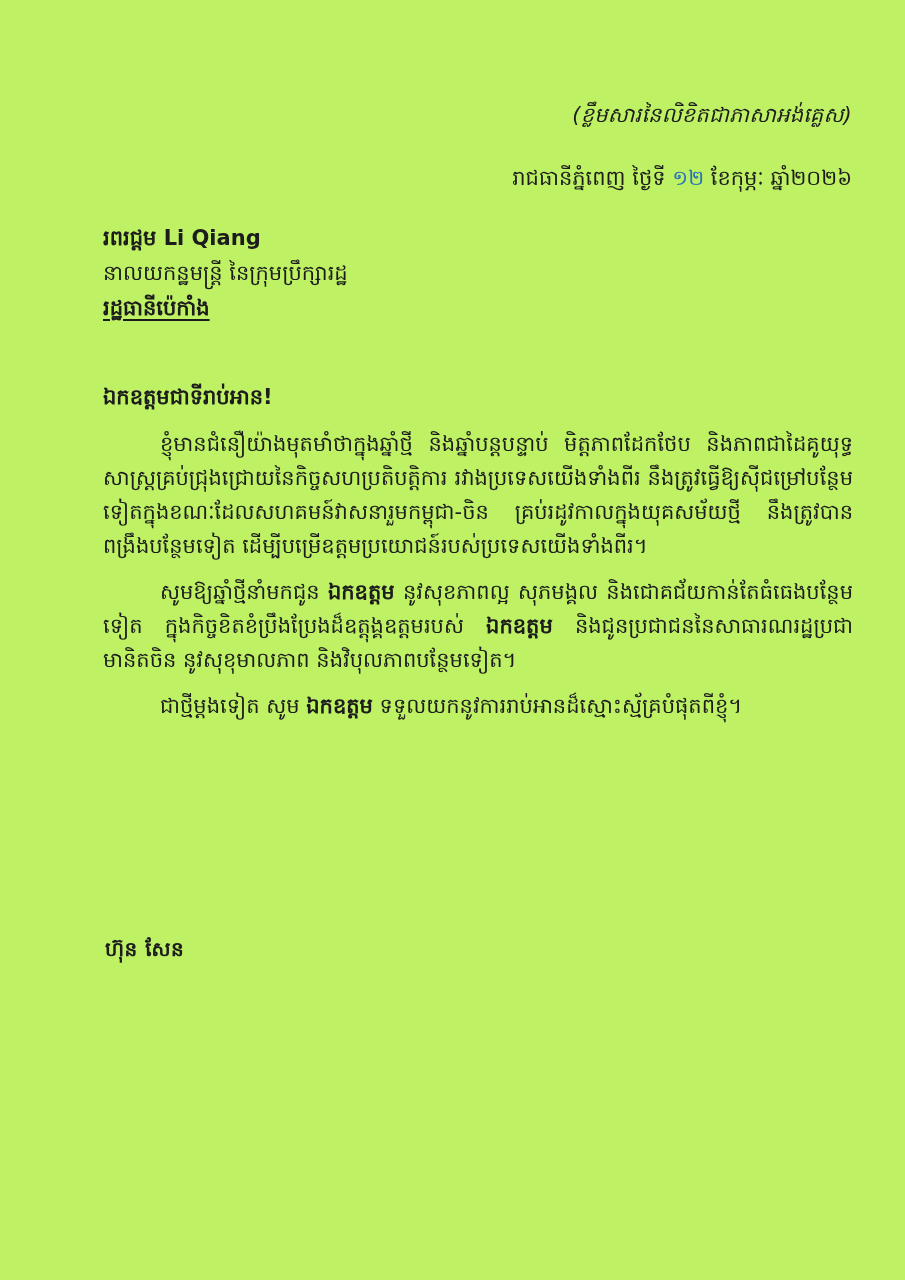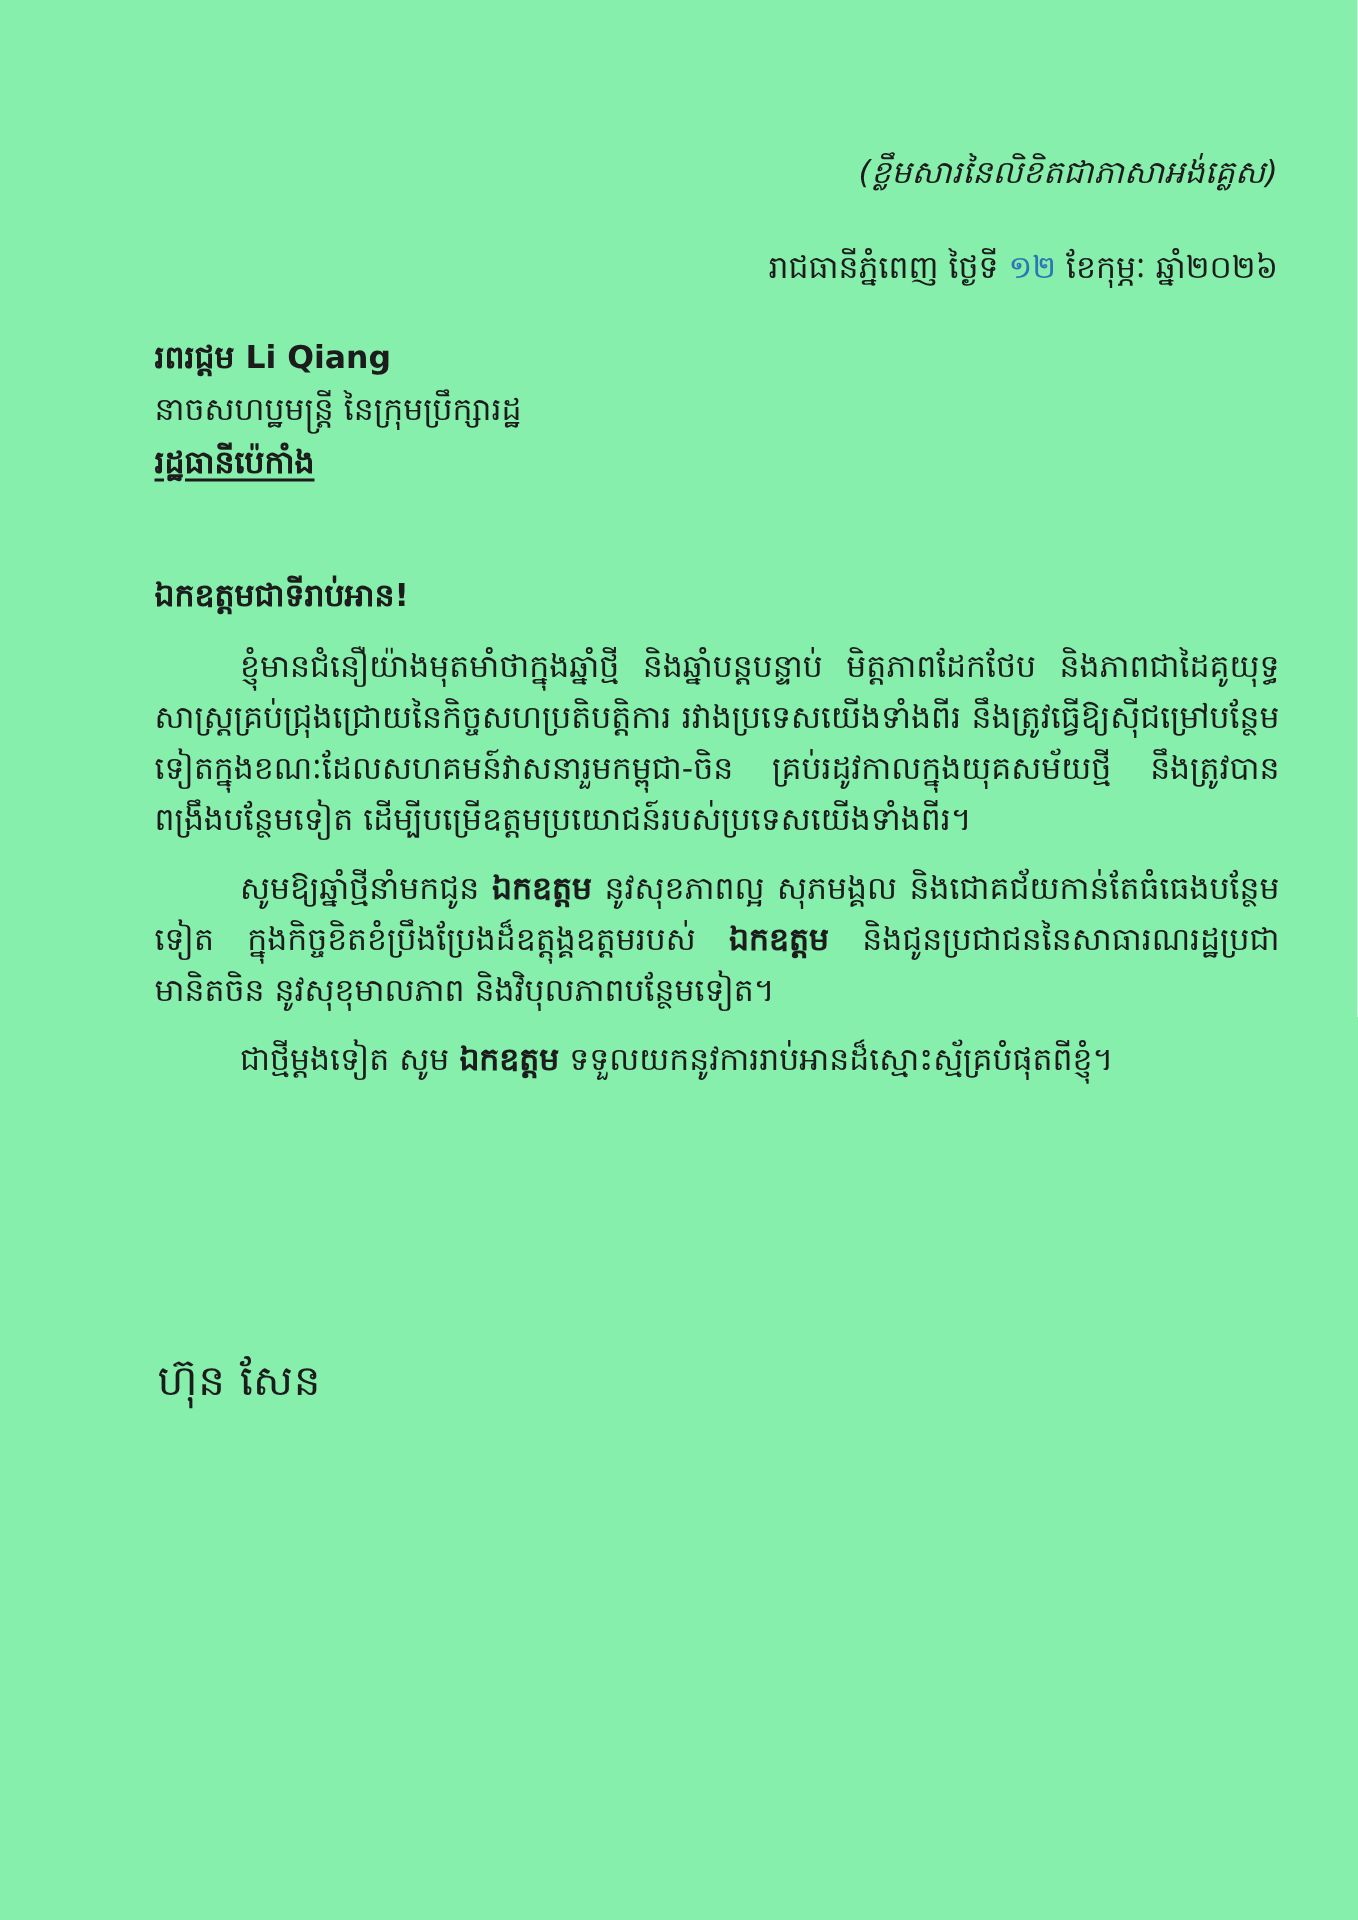--- a/index.html
+++ b/index.html
@@ -1,20 +1,20 @@
 <!DOCTYPE html>
 <html><head>
 <meta charset="utf-8">
 <style>
   * { margin:0; padding:0; box-sizing:border-box; }
   html,body { background:#ffffff; }
   .page {
     position:relative;
     width:905px; height:1280px;
-    background:#86efac;
+    background:#bef264;
     overflow:hidden;
     font-family:"DejaVu Sans","Liberation Sans",sans-serif;
     color:#1c1c1c;
     font-size:21px;
   }
   .note {
     position:absolute; top:101px; right:53px;
     font-style:italic;
     letter-spacing:0.2px;
   }
@@ -34,38 +34,38 @@
     font-weight:bold;
   }
   .letter-body {
     position:absolute; left:103px; top:427px;
     width:750px;
     text-align:justify;
     line-height:34px;
   }
   .letter-body p { margin:0 0 12px 0; text-indent:57px; }
   .signature {
-    position:absolute; left:105px; top:903px;
-    font-weight:normal;
-    font-size:28px;
+    position:absolute; left:105px; top:936px;
+    font-weight:bold;
+    font-size:20px;
     letter-spacing:0.5px;
   }
 </style>
 </head>
 <body>
 
 <div class="page">
 
   <div class="note">(ខ្លឹមសារនៃលិខិតជាភាសាអង់គ្លេស)</div>
 
   <div class="dateline"><span>រាជធានីភ្នំពេញ ថ្ងៃទី </span><span class="day-blue">១២</span><span> ខែកុម្ភៈ ឆ្នាំ២០២៦</span></div>
 
   <div class="recipient">
     <div class="b">រពរជ្តម Li Qiang</div>
-    <div>នាចសហប្ឋមន្ត្រី នៃក្រុមប្រឹក្សារដ្ឋ</div>
+    <div>នាលយកន្ឋមន្ត្រី នៃក្រុមប្រឹក្សារដ្ឋ</div>
     <div class="b u">រដ្ឋធានីប៉េកាំង</div>
   </div>
 
   <div class="salutation">ឯកឧត្តមជាទីរាប់អាន!</div>
 
   <div class="letter-body">
     <p><span>ខ្ញុំមានជំនឿយ៉ាងមុតមាំថាក្នុងឆ្នាំថ្មី និងឆ្នាំបន្តបន្ទាប់ មិត្តភាពដែកថែប និងភាពជាដៃគូយុទ្ធសាស្ត្រគ្រប់ជ្រុងជ្រោយនៃកិច្ចសហប្រតិបត្តិការ រវាងប្រទេសយើងទាំងពីរ នឹងត្រូវធ្វើឱ្យស៊ីជម្រៅបន្ថែមទៀតក្នុងខណៈដែលសហគមន៍វាសនារួមកម្ពុជា-ចិន គ្រប់រដូវកាលក្នុងយុគសម័យថ្មី នឹងត្រូវបានពង្រឹងបន្ថែមទៀត ដើម្បីបម្រើឧត្តមប្រយោជន៍របស់ប្រទេសយើងទាំងពីរ។</span></p>
     <p><span>សូមឱ្យឆ្នាំថ្មីនាំមកជូន </span><span class="b">ឯកឧត្តម</span><span> នូវសុខភាពល្អ សុភមង្គល និងជោគជ័យកាន់តែធំធេងបន្ថែមទៀត ក្នុងកិច្ចខិតខំប្រឹងប្រែងដ៏ឧត្តុង្គឧត្តមរបស់ </span><span class="b">ឯកឧត្តម</span><span> និងជូនប្រជាជននៃសាធារណរដ្ឋប្រជាមានិតចិន នូវសុខុមាលភាព និងវិបុលភាពបន្ថែមទៀត។</span></p>
     <p><span>ជាថ្មីម្តងទៀត សូម </span><span class="b">ឯកឧត្តម</span><span> ទទួលយកនូវការរាប់អានដ៏ស្មោះស្ម័គ្របំផុតពីខ្ញុំ។</span></p>
   </div>

